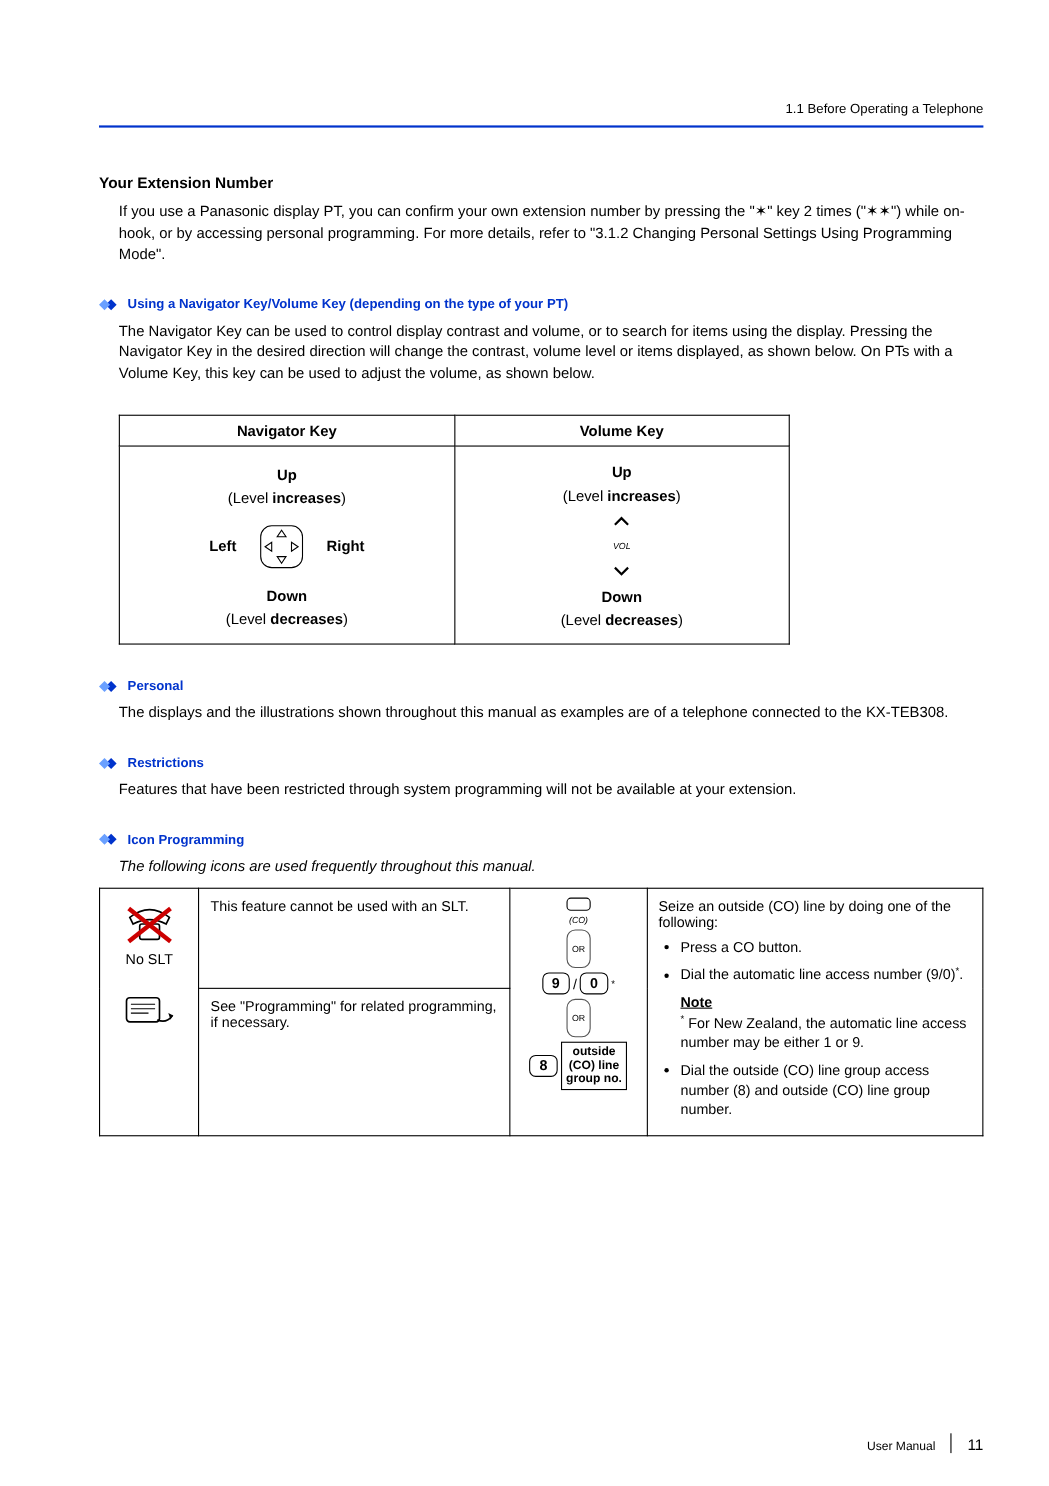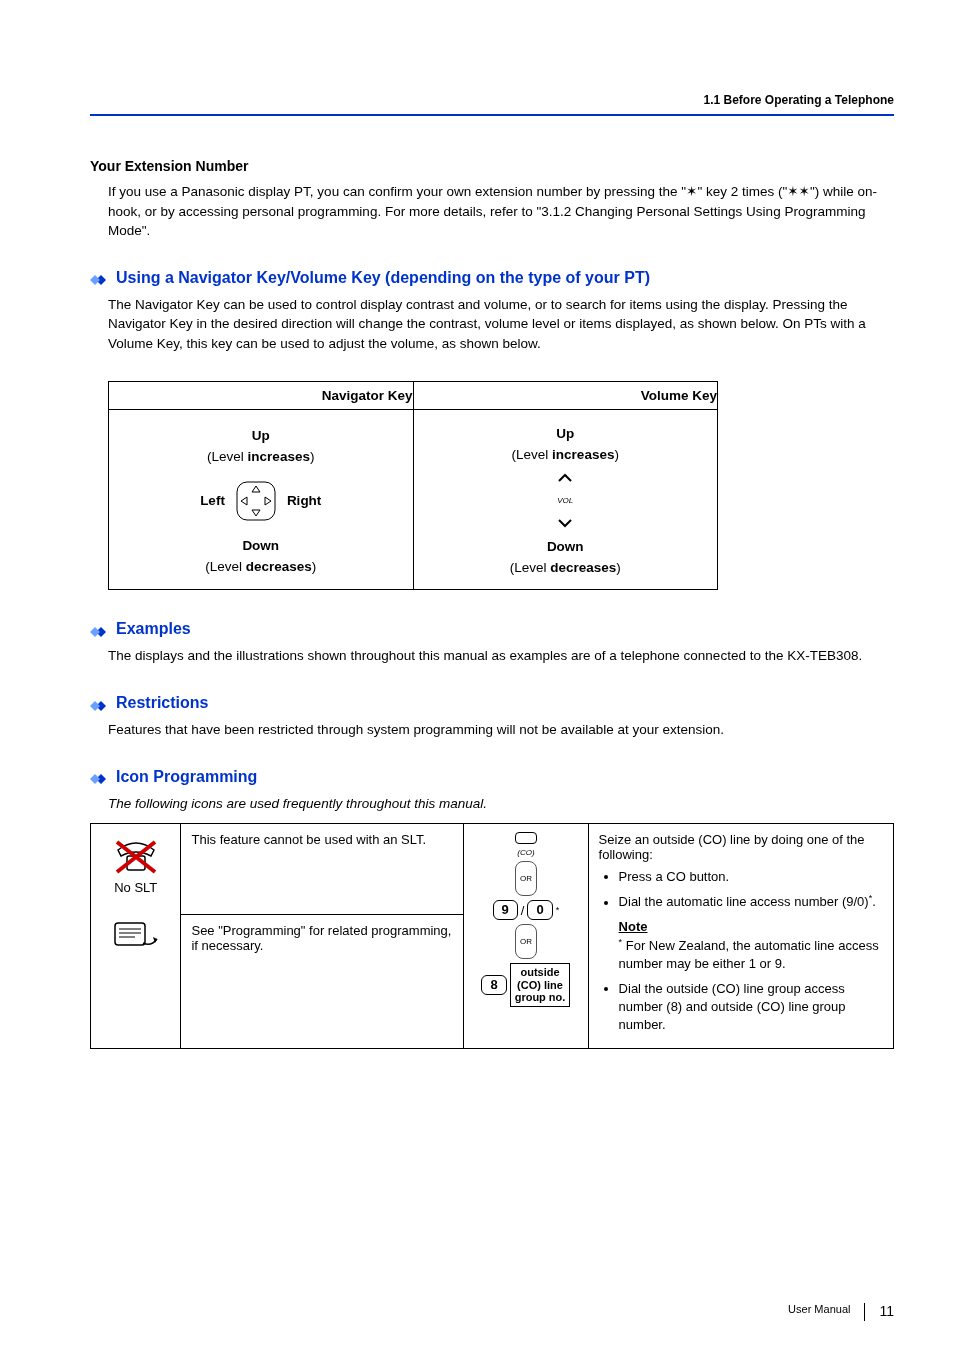--- a/index.html
+++ b/index.html
@@ -11,50 +11,50 @@
     min-height: 1351px;
     padding: 90px 60px 30px 90px;
     position: relative;
   }
   .header-line {
     border-bottom: 2px solid #0033cc;
     padding-bottom: 6px;
     margin-bottom: 42px;
     text-align: right;
   }
-  .breadcrumb-text { font-weight: bold; font-size: 12px; }
+  .breadcrumb-text { font-weight: normal; font-size: 12px; }
   h4.bold-heading { font-weight: bold; font-size: 14px; margin-bottom: 8px; }
   p.body { font-size: 13.5px; line-height: 1.45; margin-left: 18px; margin-bottom: 28px; }
   h3.sec {
     color: #0033cc;
-    font-size: 16px;
+    font-size: 12px;
     font-weight: bold;
     margin-bottom: 8px;
     display: flex;
     align-items: center;
     gap: 6px;
   }
   .diamond-icon { display: inline-block; width: 20px; height: 14px; position: relative; }
   .diamond-icon svg { vertical-align: middle; }
   .keytable {
     border-collapse: collapse;
     margin: 14px 0 30px 18px;
     width: 610px;
   }
   .keytable th, .keytable td {
     border: 1px solid #000;
     text-align: center;
     font-size: 13.5px;
   }
-  .keytable th { font-weight: bold; padding: 6px 0; text-align: right; }
+  .keytable th { font-weight: bold; padding: 6px 0; }
   .keytable td { padding: 16px 10px 14px 10px; vertical-align: middle; }
   .level-label { font-size: 13.5px; margin-top: 2px; }
   .bold { font-weight: bold; }
   .navblock { display: flex; flex-direction: column; align-items: center; gap: 4px; }
-  .nav-row { display: flex; align-items: center; gap: 4px; }
+  .nav-row { display: flex; align-items: center; gap: 14px; }
 
   .icon-table {
     border-collapse: collapse;
     width: 100%;
     margin: 10px 0 0 0;
     font-size: 13px;
   }
   .icon-table td { border: 1px solid #000; padding: 8px 10px; vertical-align: top; }
   .icon-col { width: 80px; text-align: center; }
   .desc-col { width: 250px; }
@@ -78,21 +78,21 @@
     font-size:11px; font-weight:bold; line-height:1.15; 
   }
   .co-btn {
     width: 22px; height: 12px; border:1.5px solid #000; border-radius: 4px;
     display:inline-block; background:#fff;
   }
   .footer {
     position: absolute;
     bottom: 30px; right: 60px;
     font-size: 11px;
-    display:flex; align-items:flex-start; gap:14px;
+    display:flex; align-items:flex-end; gap:14px;
   }
   .footer .divider { width:1px; height:18px; background:#000; }
   .footer .pg { font-size: 14px; }
 
   
   .no-slt-fig { display:flex; flex-direction:column; align-items:center; gap:4px;}
   .no-slt-fig span { font-size:13px;}
   .prog-icon svg { margin-top:4px;}
 </style>
 </head>
@@ -171,21 +171,21 @@
 </tbody>
   </table>
 
 <h3 class="sec">
   <span class="diamond-icon">
     <svg width="22" height="14" viewBox="0 0 22 14">
       <polygon points="6,7 11,2 16,7 11,12" fill="#0033cc"></polygon>
       <polygon points="0,7 5,2 10,7 5,12" fill="#6aa0ff"></polygon>
     </svg>
   </span>
-  <span>Examples</span>
+  <span>Personal</span>
 </h3>
 <p class="body">The displays and the illustrations shown throughout this manual as examples are of a telephone connected to the KX-TEB308.</p>
 
 <h3 class="sec">
   <span class="diamond-icon">
     <svg width="22" height="14" viewBox="0 0 22 14">
       <polygon points="6,7 11,2 16,7 11,12" fill="#0033cc"></polygon>
       <polygon points="0,7 5,2 10,7 5,12" fill="#6aa0ff"></polygon>
     </svg>
   </span>

